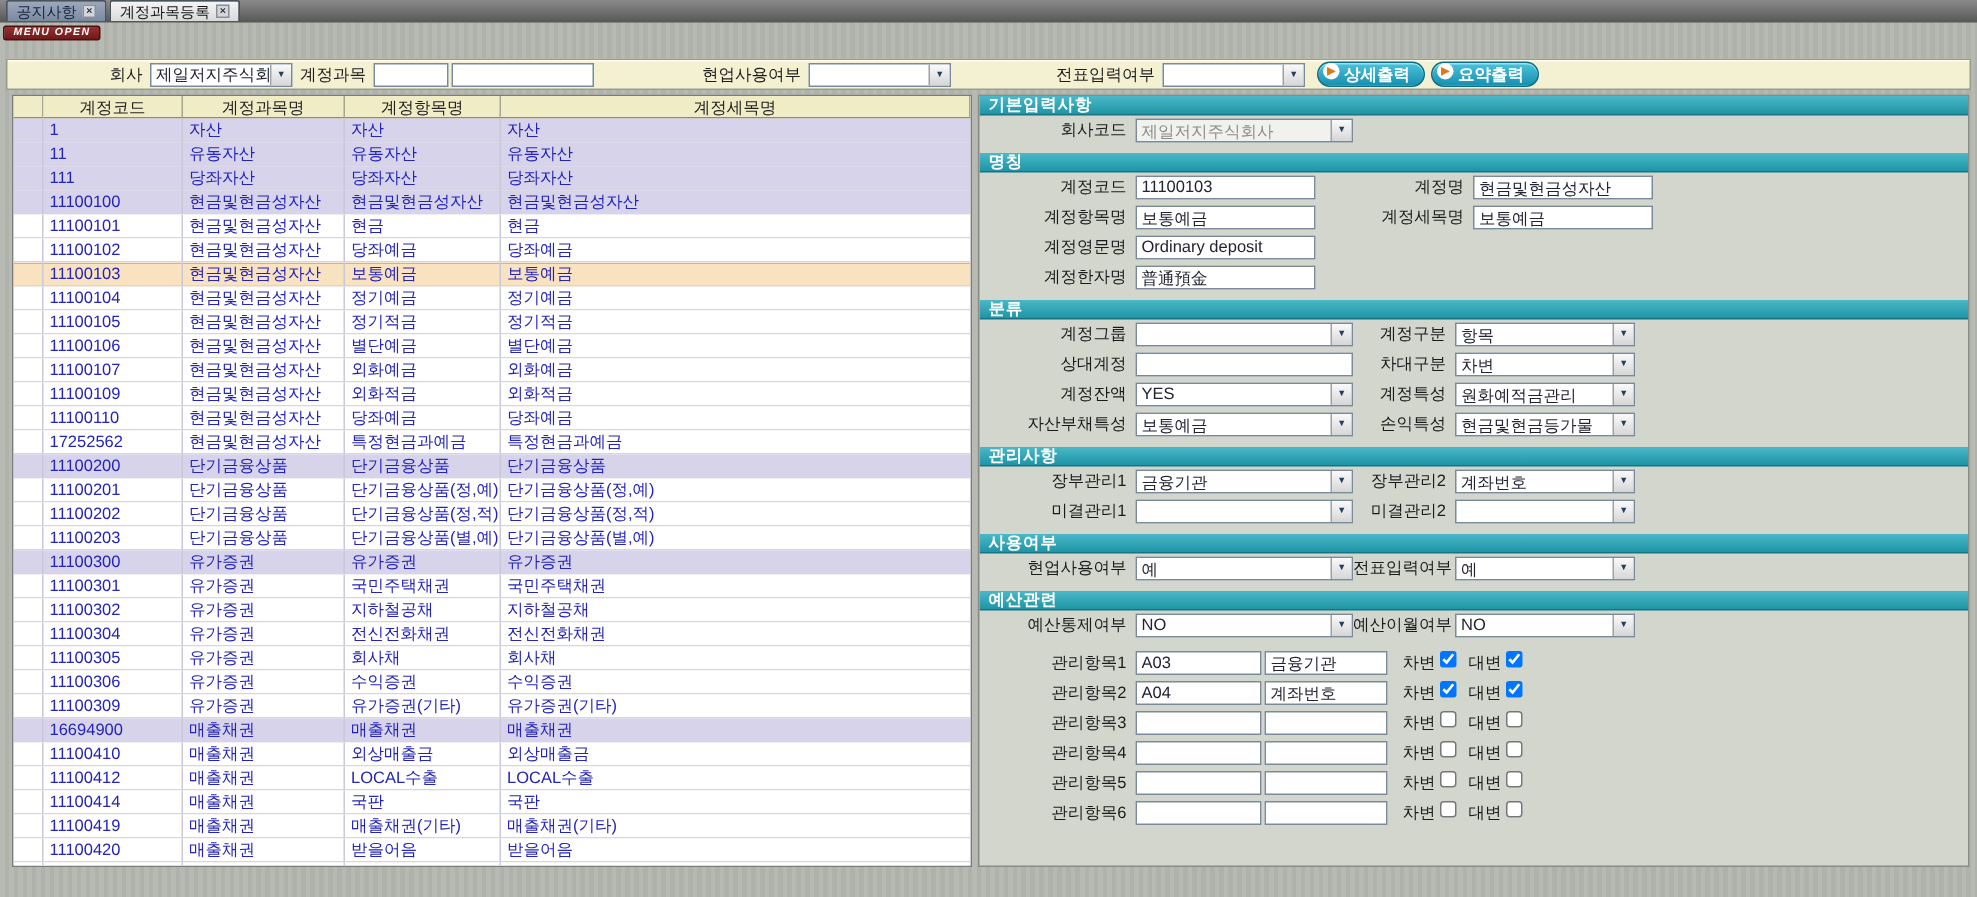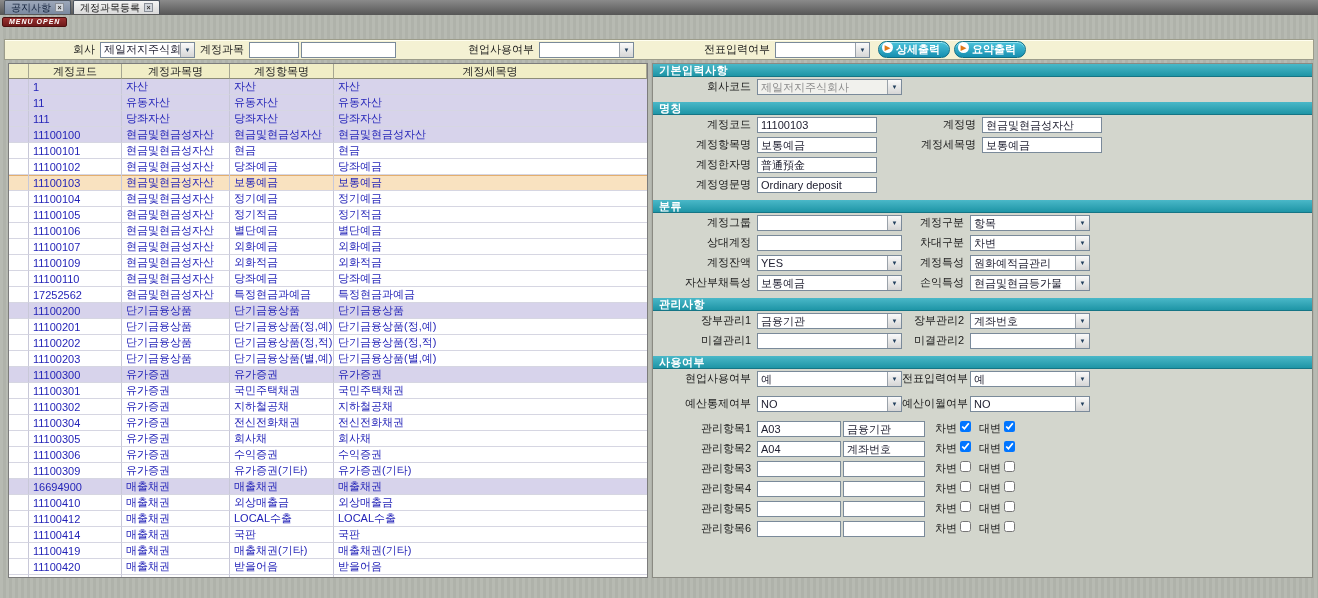--- a/index.html
+++ b/index.html
@@ -426,26 +426,26 @@
       <span class="flabel2" style="width:105px">계정명</span>
       <input class="tinput w120" value="현금및현금성자산" style="">
     </div>
     <div class="frow">
       <span class="flabel">계정항목명</span>
       <input class="tinput w120" value="보통예금" style="">
       <span class="flabel2" style="width:105px">계정세목명</span>
       <input class="tinput w120" value="보통예금" style="">
     </div>
     <div class="frow">
+      <span class="flabel">계정영문명</span>
+      <input class="tinput w120" value="Ordinary deposit" style="">
+    </div>
+    <div class="frow">
       <span class="flabel">계정한자명</span>
       <input class="tinput w120" value="普通預金" style="">
-    </div>
-    <div class="frow">
-      <span class="flabel">계정영문명</span>
-      <input class="tinput w120" value="Ordinary deposit" style="">
     </div>
   </div>
 
   <div class="sec-head">분류</div>
   <div class="sec-body">
     <div class="frow">
       <span class="flabel">계정그룹</span>
       <div class="combo w145">
         <span class="combo-text"></span>
         <span class="combo-arrow">▼</span>
@@ -528,20 +528,21 @@
         <span class="combo-arrow">▼</span>
       </div>
       <span class="flabel2">전표입력여부</span>
       <div class="combo w120">
         <span class="combo-text">예</span>
         <span class="combo-arrow">▼</span>
       </div>
     </div>
   </div>
 
+  <div class="sec-head">예산관련</div>
   <div class="sec-body">
     <div class="frow">
       <span class="flabel">예산통제여부</span>
       <div class="combo w145">
         <span class="combo-text">NO</span>
         <span class="combo-arrow">▼</span>
       </div>
       <span class="flabel2">예산이월여부</span>
       <div class="combo w120">
         <span class="combo-text">NO</span>

